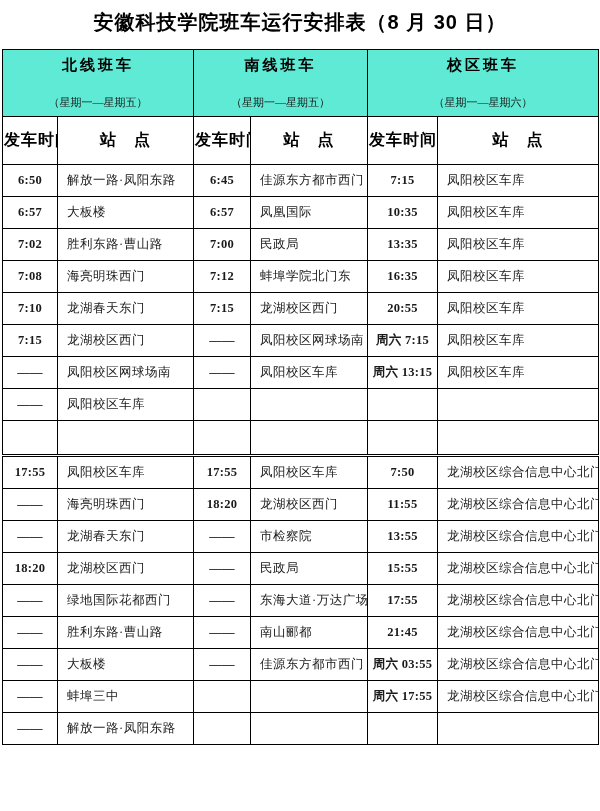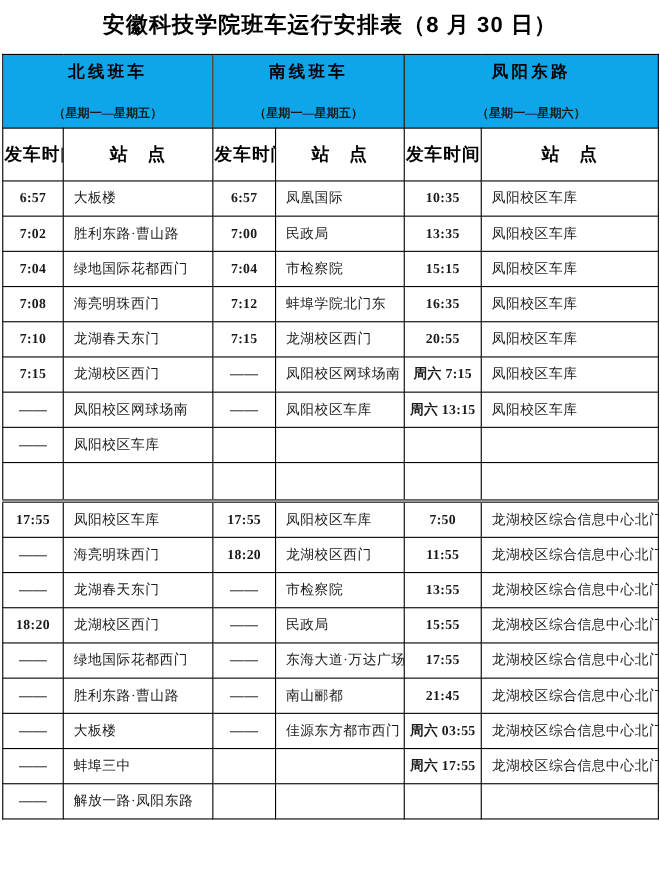--- a/index.html
+++ b/index.html
@@ -23,23 +23,23 @@
   .bus-table th,.bus-table td{
     border:1px solid #000;
     overflow:hidden;white-space:nowrap;
     color:#1a1a1a;
   }
   
   col.c-nt{width:55px;}  col.c-ns{width:136px;}
   col.c-st{width:57px;}  col.c-ss{width:117px;}
   col.c-ct{width:70px;}  col.c-cs{width:161px;}
 
-  tr.section-row th{height:64px;vertical-align:middle;text-align:center;background:#0ea5e9;}
+  tr.section-row th{height:64px;vertical-align:middle;text-align:center;background:#5eead4;}
   .sec-name{font-size:15px;font-weight:bold;letter-spacing:3px;margin-bottom:11px;color:#000;}
-  .sec-days{font-size:11px;font-weight:bold;letter-spacing:0;color:#1a1a1a;margin-top:20px;}
+  .sec-days{font-size:11px;font-weight:normal;letter-spacing:0;color:#1a1a1a;margin-top:20px;}
 
   tr.colhead-row th{height:45px;font-size:16px;font-weight:bold;text-align:center;letter-spacing:1px;vertical-align:middle;color:#000;}
 
   tbody td{height:29px;vertical-align:middle;}
   td.t{text-align:center;font-size:12.5px;font-weight:bold;letter-spacing:0.3px;}
   td.s{text-align:left;padding-left:9px;font-size:12.5px;font-weight:normal;letter-spacing:0.5px;}
   tr.spacer td{height:31px;border-bottom:3px double #000;}
 </style>
 </head>
 <body>
@@ -60,59 +60,59 @@
       <tr class="section-row">
         <th colspan="2">
           <div class="sec-name">北线班车</div>
           <div class="sec-days">（星期一—星期五）</div>
         </th>
         <th colspan="2">
           <div class="sec-name">南线班车</div>
           <div class="sec-days">（星期一—星期五）</div>
         </th>
         <th colspan="2">
-          <div class="sec-name">凤阳东路</div>
+          <div class="sec-name">校区班车</div>
           <div class="sec-days">（星期一—星期六）</div>
         </th>
       </tr>
       <tr class="colhead-row">
         <th>发车时间</th>
         <th>站　点</th>
         <th>发车时间</th>
         <th>站　点</th>
         <th>发车时间</th>
         <th>站　点</th>
       </tr>
     </thead>
     <tbody id="rows-body">
         <tr>
+    <td class="t">6:50</td>
+    <td class="s">解放一路·凤阳东路</td>
+    <td class="t">6:45</td>
+    <td class="s">佳源东方都市西门</td>
+    <td class="t">7:15</td>
+    <td class="s">凤阳校区车库</td>
+  </tr>
+        <tr>
     <td class="t">6:57</td>
     <td class="s">大板楼</td>
     <td class="t">6:57</td>
     <td class="s">凤凰国际</td>
     <td class="t">10:35</td>
     <td class="s">凤阳校区车库</td>
   </tr>
         <tr>
     <td class="t">7:02</td>
     <td class="s">胜利东路·曹山路</td>
     <td class="t">7:00</td>
     <td class="s">民政局</td>
     <td class="t">13:35</td>
     <td class="s">凤阳校区车库</td>
   </tr>
         <tr>
-    <td class="t">7:04</td>
-    <td class="s">绿地国际花都西门</td>
-    <td class="t">7:04</td>
-    <td class="s">市检察院</td>
-    <td class="t">15:15</td>
-    <td class="s">凤阳校区车库</td>
-  </tr>
-        <tr>
     <td class="t">7:08</td>
     <td class="s">海亮明珠西门</td>
     <td class="t">7:12</td>
     <td class="s">蚌埠学院北门东</td>
     <td class="t">16:35</td>
     <td class="s">凤阳校区车库</td>
   </tr>
         <tr>
     <td class="t">7:10</td>
     <td class="s">龙湖春天东门</td>

